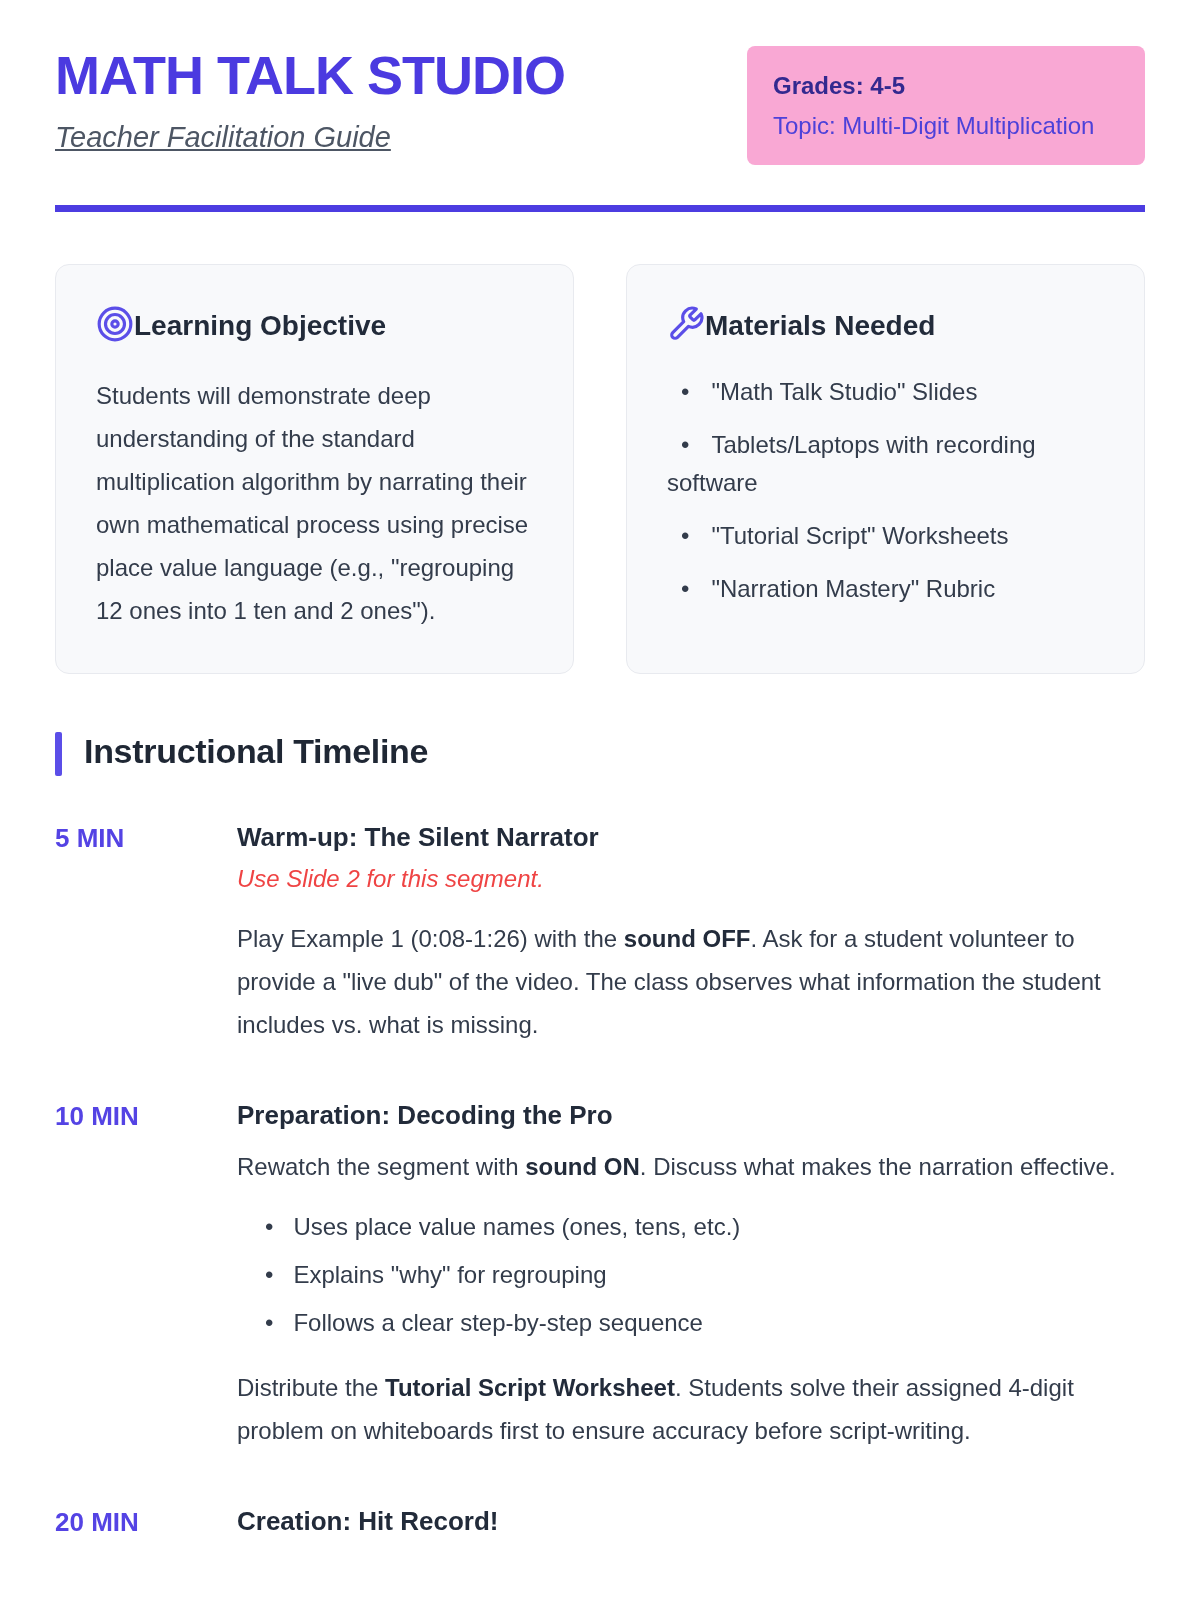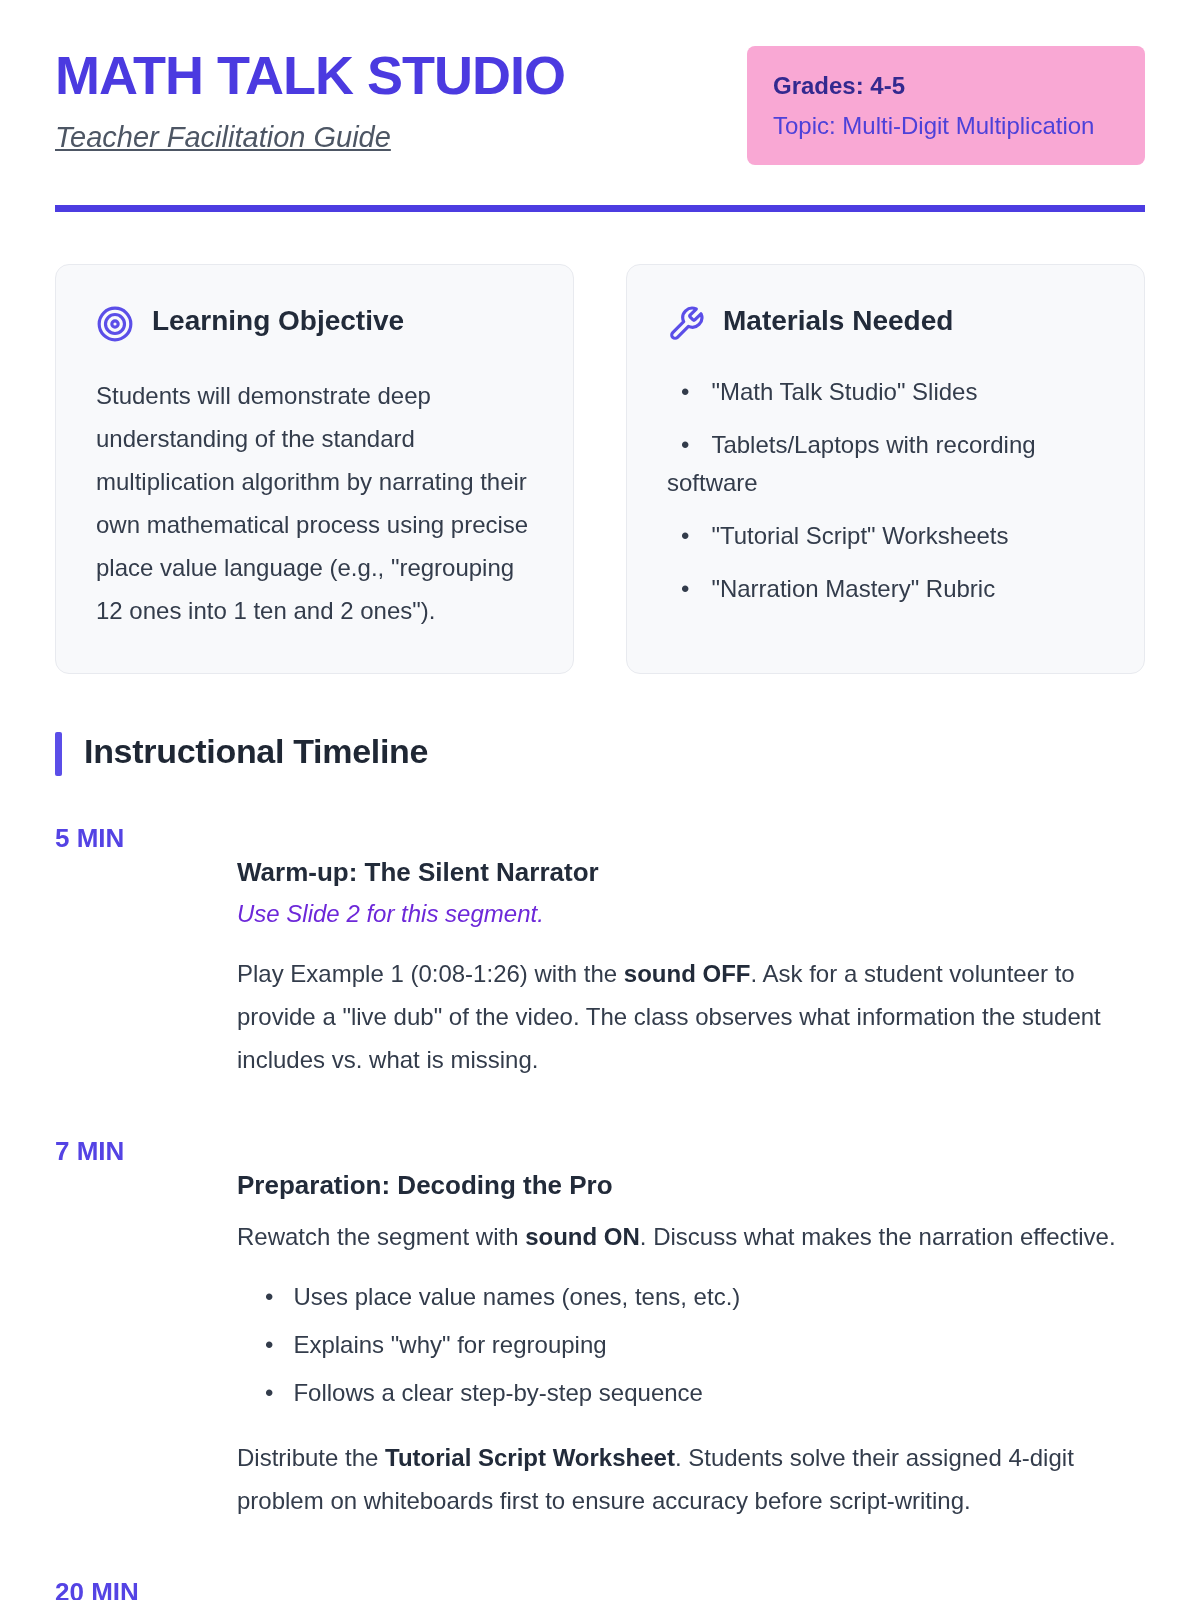--- a/index.html
+++ b/index.html
@@ -13,38 +13,38 @@
   .page-subtitle { font-size:29px; font-style:italic; color:#4d5664; margin-top:16px;text-decoration:underline; }
   .meta-badge { background:#f9a8d4; border-radius:8px; padding:20px 26px; font-size:24px;
                 line-height:1.65; min-width:398px; }
   .meta-grades { font-weight:bold; color:#33298f; }
   .meta-topic { color:#4d41d9; }
   .divider { height:7px; background:#4c3ce1; margin-top:40px; }
 
   
   .cards-row { display:flex; gap:52px; margin-top:52px; }
   .card { flex:1; background:#f8f9fb; border:1px solid #e8eaef; border-radius:14px; padding:40px 40px; }
-  .card-head { display:flex; gap:18px; }
+  .card-head { display:flex; align-items:center; }
   .card-head svg { width:38px; height:38px; flex:none; }
   .card-title { font-size:28px; font-weight:bold; color:#222b3a; }
   .card-body { margin-top:28px; font-size:24px; line-height:1.79; color:#333c4b; }
   .materials-list { margin-top:26px; list-style:none; font-size:24px; line-height:1.55; }
   .materials-list li { margin-bottom:16px; }
   .materials-list .dot { display:inline-block; margin:0 22px 0 14px; }
 
   
   .section-head { display:flex; gap:22px; margin-top:58px; }
   .section-bar { width:7px; height:44px; background:#5b4ee8; border-radius:2px; }
   .section-title { font-size:34px; font-weight:bold; color:#1f2734; letter-spacing:-0.3px; }
   .timeline { margin-top:46px; }
   .entry { display:flex; margin-bottom:54px; }
   .duration { width:182px; flex:none; font-size:26px; font-weight:bold; color:#5443e4; padding-top:1px; }
-  .entry-content { flex:1;margin-top:35px; }
+  .entry-content { flex:1; }
   .entry-title { font-size:26px; font-weight:bold; color:#222b3a; }
-  .note { margin-top:12px; font-size:24px; font-style:italic; color:#6d28d9; }
+  .note { margin-top:12px; font-size:24px; font-style:italic; color:#ef4444; }
   .para { margin-top:24px; font-size:24px; line-height:1.8; color:#333c4b; }
   .para strong { color:#222b3a; }
   .checklist { margin-top:18px; list-style:none; padding-left:28px; font-size:24px; line-height:1.63; }
   .checklist li { margin-bottom:9px; }
   .checklist .dot { display:inline-block; margin-right:20px; }
 </style>
 </head>
 <body>
 
 <div class="container">
@@ -105,21 +105,21 @@
   <div class="timeline" id="timeline-entries">
       <div class="entry">
         <div class="duration">5 MIN</div>
         <div class="entry-content">
           <div class="entry-title">Warm-up: The Silent Narrator</div>
           <div class="note">Use Slide 2 for this segment.</div>
           <p class="para"><span>Play Example 1 (0:08-1:26) with the </span><strong>sound OFF</strong><span>. Ask for a student volunteer to provide a "live dub" of the video. The class observes what information the student includes vs. what is missing.</span></p>
         </div>
       </div>
       <div class="entry">
-        <div class="duration">7 MIN</div>
+        <div class="duration">10 MIN</div>
         <div class="entry-content">
           <div class="entry-title">Preparation: Decoding the Pro</div>
           <p class="para" style="margin-top: 14px;"><span>Rewatch the segment with </span><strong>sound ON</strong><span>. Discuss what makes the narration effective.</span></p>
           <ul class="checklist">
             <li><span class="dot">•</span>Uses place value names (ones, tens, etc.)</li>
             <li><span class="dot">•</span>Explains "why" for regrouping</li>
             <li><span class="dot">•</span>Follows a clear step-by-step sequence</li>
           </ul>
           <p class="para"><span>Distribute the </span><strong>Tutorial Script Worksheet</strong><span>. Students solve their assigned 4-digit problem on whiteboards first to ensure accuracy before script-writing.</span></p>
         </div>

